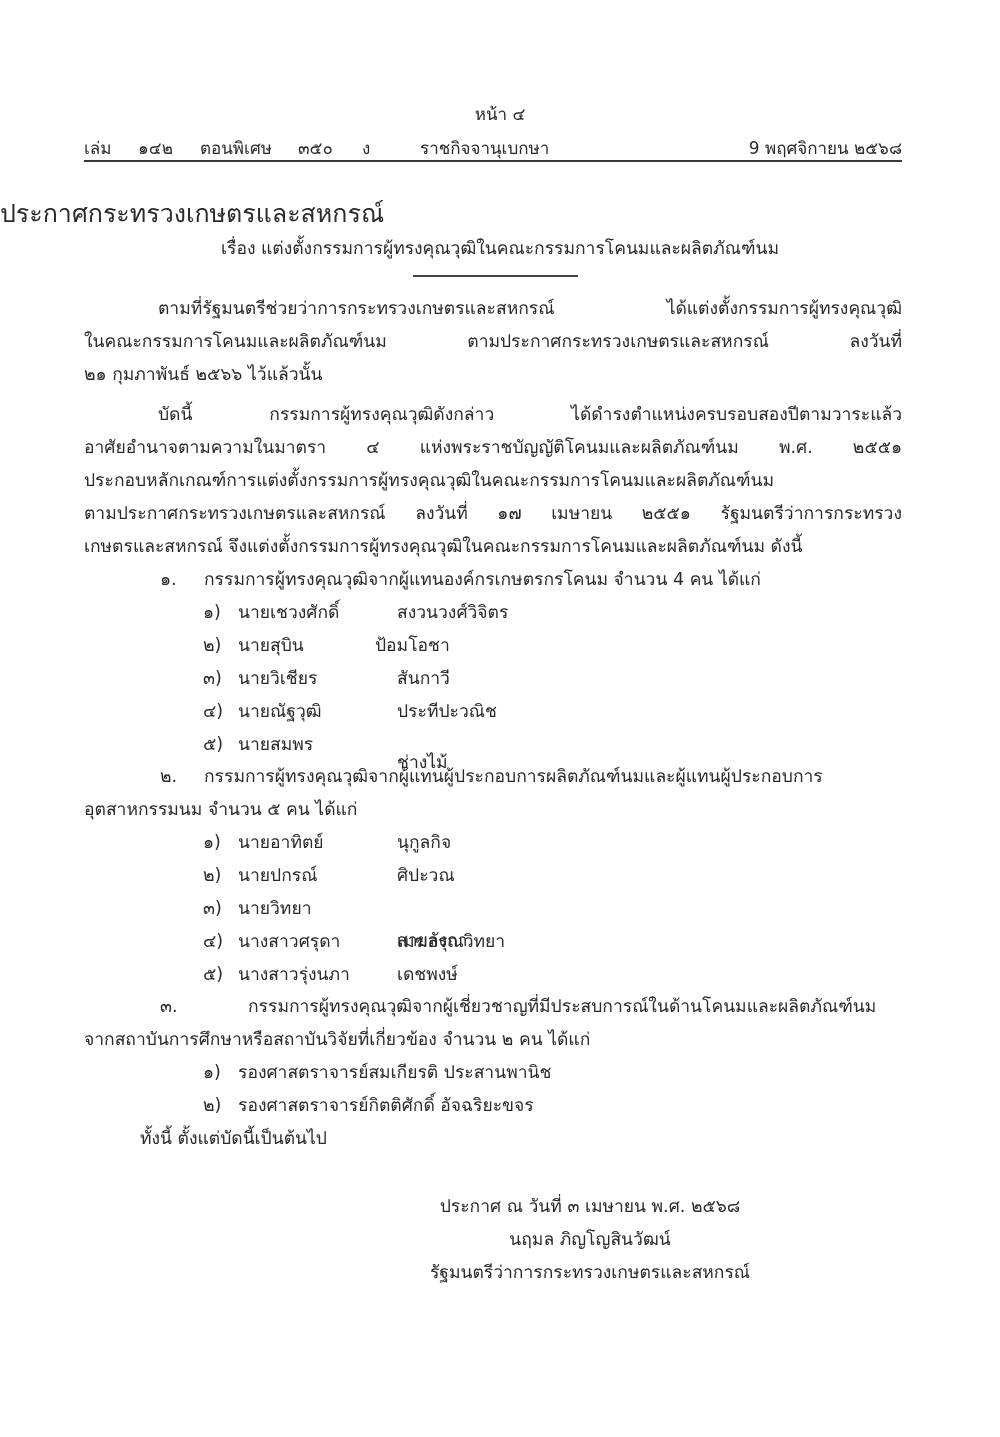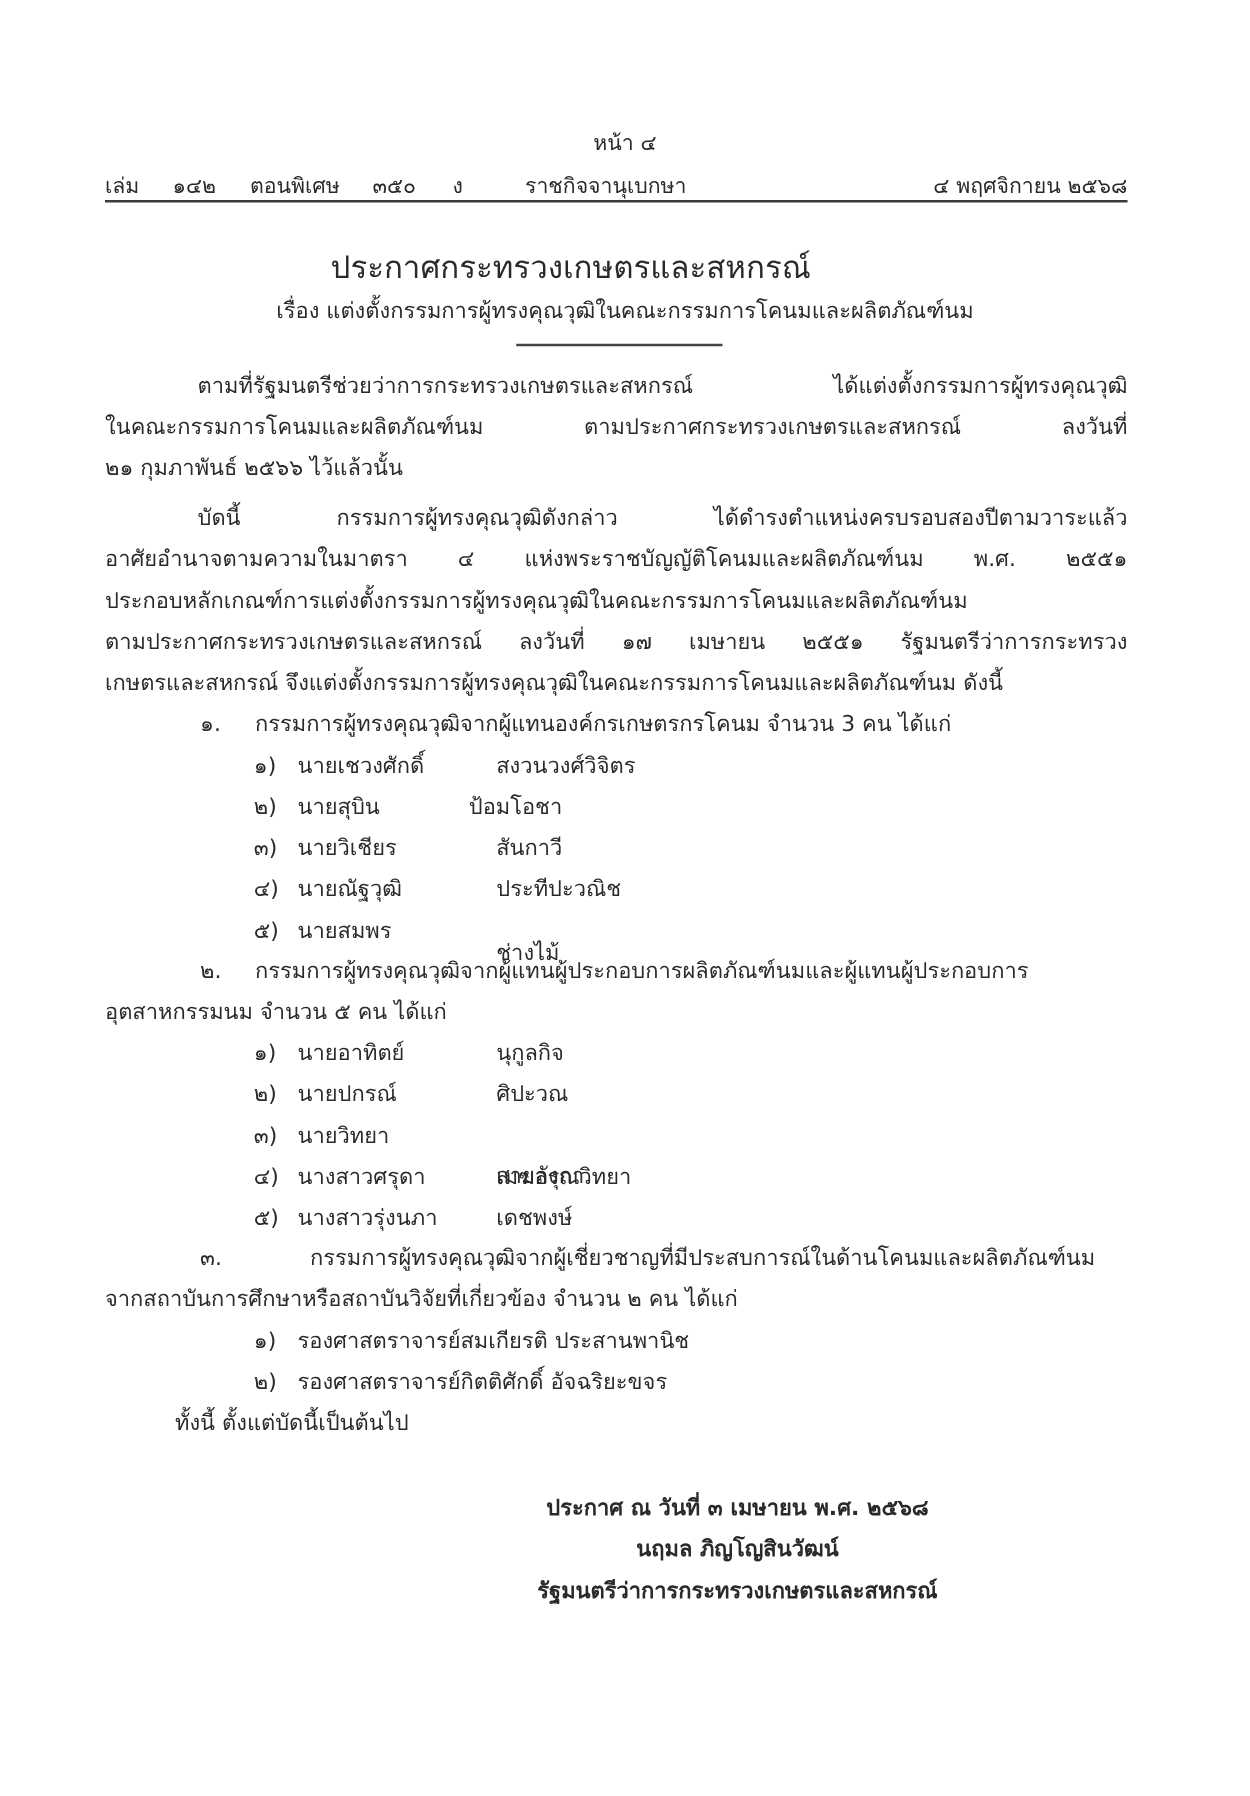--- a/index.html
+++ b/index.html
@@ -5,61 +5,61 @@
     html, body { margin: 0; padding: 0; background: #ffffff; }
     body {
       width: 1000px; height: 1437px; position: relative; overflow: hidden;
       font-family: "DejaVu Sans", "Liberation Sans", sans-serif;
       color: #2a2a2a;
     }
     .abs { position: absolute; white-space: nowrap; }
     .page-no { top: 100px; left: 0; width: 1000px; text-align: center; font-size: 17px; }
     .hdr { top: 134px; font-size: 17px; }
     .hdr-rule { position: absolute; left: 84px; top: 160px; width: 818px; height: 2px; background: #3a3a3a; }
-    .title { top: 193px; left: 0; width: 913px; text-align: center; font-size: 25px; }
+    .title { top: 193px; left: 0; width: 913px; text-align: left; font-size: 25px; }
     .subject { top: 234px; left: 0; width: 1000px; text-align: center; font-size: 17.5px; }
     .title-rule { position: absolute; left: 413px; top: 275px; width: 165px; height: 2px; background: #444; }
     .line { font-size: 17.5px; left: 84px; }
     .justify { width: 818px; text-align: justify; text-align-last: justify; }
     .item-num { font-size: 17.5px; }
     .member-num { font-size: 17.5px; }
     .member-first { font-size: 17.5px; }
     .member-last { font-size: 17.5px; }
-    .sig { font-size: 17.5px; text-align: center; font-weight: bold; }
+    .sig { font-size: 17.5px; text-align: center; }
   </style>
 </head>
 <body>
 
 <div class="abs page-no">หน้า ๔</div>
 
 <div class="abs hdr" style="left:84px;">เล่ม</div>
 <div class="abs hdr" style="left:138px;">๑๔๒</div>
 <div class="abs hdr" style="left:200px;">ตอนพิเศษ</div>
 <div class="abs hdr" style="left:298px;">๓๕๐</div>
 <div class="abs hdr" style="left:362px;">ง</div>
 <div class="abs hdr" style="left:420px;">ราชกิจจานุเบกษา</div>
-<div class="abs hdr" style="left:700px; width:202px; text-align:right;">๔ พฤศจิกายน ๒๕๖๘</div>
+<div class="abs hdr" style="left:700px; width:202px; text-align:right;">9 พฤศจิกายน ๒๕๖๘</div>
 <div class="hdr-rule"></div>
 
 <div class="abs title">ประกาศกระทรวงเกษตรและสหกรณ์</div>
 <div class="abs subject">เรื่อง  แต่งตั้งกรรมการผู้ทรงคุณวุฒิในคณะกรรมการโคนมและผลิตภัณฑ์นม</div>
 <div class="title-rule"></div>
 
 <div class="abs line" style="top:294px; left:158px; width:744px; text-align:justify; text-align-last:justify;">ตามที่รัฐมนตรีช่วยว่าการกระทรวงเกษตรและสหกรณ์ ได้แต่งตั้งกรรมการผู้ทรงคุณวุฒิ</div>
 <div class="abs line justify" style="top:327px;">ในคณะกรรมการโคนมและผลิตภัณฑ์นม ตามประกาศกระทรวงเกษตรและสหกรณ์ ลงวันที่</div>
 <div class="abs line" style="top:360px;">๒๑ กุมภาพันธ์ ๒๕๖๖ ไว้แล้วนั้น</div>
 
 <div class="abs line" style="top:400px; left:158px; width:744px; text-align:justify; text-align-last:justify;">บัดนี้ กรรมการผู้ทรงคุณวุฒิดังกล่าว ได้ดำรงตำแหน่งครบรอบสองปีตามวาระแล้ว</div>
 <div class="abs line justify" style="top:433px;">อาศัยอำนาจตามความในมาตรา ๔ แห่งพระราชบัญญัติโคนมและผลิตภัณฑ์นม พ.ศ. ๒๕๕๑</div>
 <div class="abs line justify" style="top:466px;">ประกอบหลักเกณฑ์การแต่งตั้งกรรมการผู้ทรงคุณวุฒิในคณะกรรมการโคนมและผลิตภัณฑ์นม</div>
 <div class="abs line justify" style="top:499px;">ตามประกาศกระทรวงเกษตรและสหกรณ์ ลงวันที่ ๑๗ เมษายน ๒๕๕๑ รัฐมนตรีว่าการกระทรวง</div>
 <div class="abs line" style="top:532px;">เกษตรและสหกรณ์ จึงแต่งตั้งกรรมการผู้ทรงคุณวุฒิในคณะกรรมการโคนมและผลิตภัณฑ์นม ดังนี้</div>
 
 <div class="abs item-num" style="top:565px; left:160px;">๑.</div>
-<div class="abs line" style="top:565px; left:204px;">กรรมการผู้ทรงคุณวุฒิจากผู้แทนองค์กรเกษตรกรโคนม  จำนวน  3  คน  ได้แก่</div>
+<div class="abs line" style="top:565px; left:204px;">กรรมการผู้ทรงคุณวุฒิจากผู้แทนองค์กรเกษตรกรโคนม  จำนวน  4  คน  ได้แก่</div>
 
 <div class="abs member-num" style="top:598px; left:203px;">๑)</div>
 <div class="abs member-first" style="top:598px; left:238px;">นายเชวงศักดิ์</div>
 <div class="abs member-last" style="top:598px; left:397px;">สงวนวงศ์วิจิตร</div>
 
 <div class="abs member-num" style="top:631px; left:203px;">๒)</div>
 <div class="abs member-first" style="top:631px; left:238px;">นายสุบิน</div>
 <div class="abs member-last" style="top:631px; left:375px;">ป้อมโอชา</div>
 
 <div class="abs member-num" style="top:664px; left:203px;">๓)</div>

